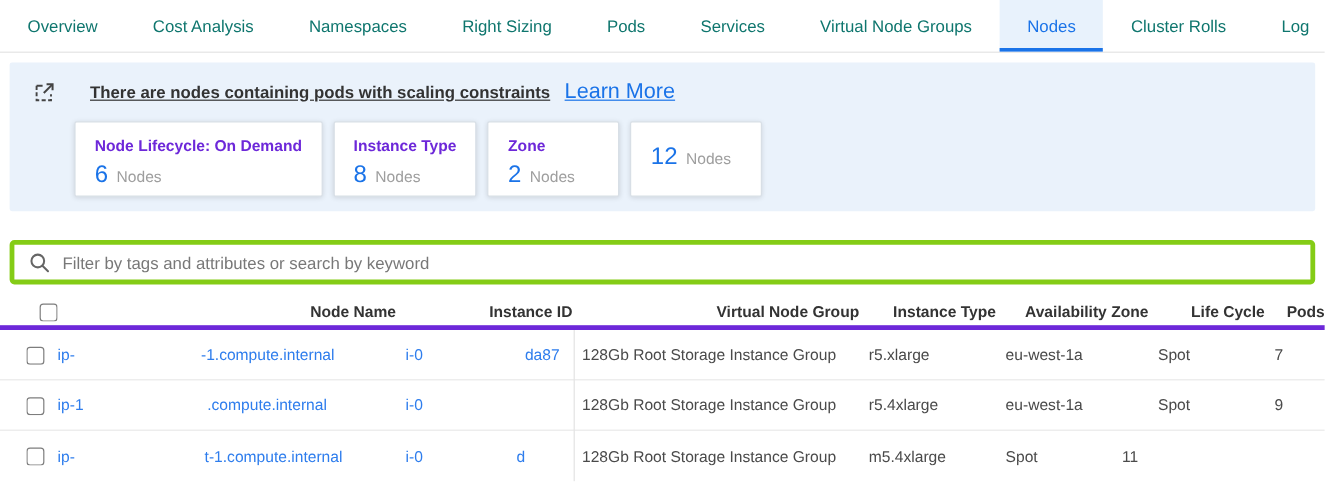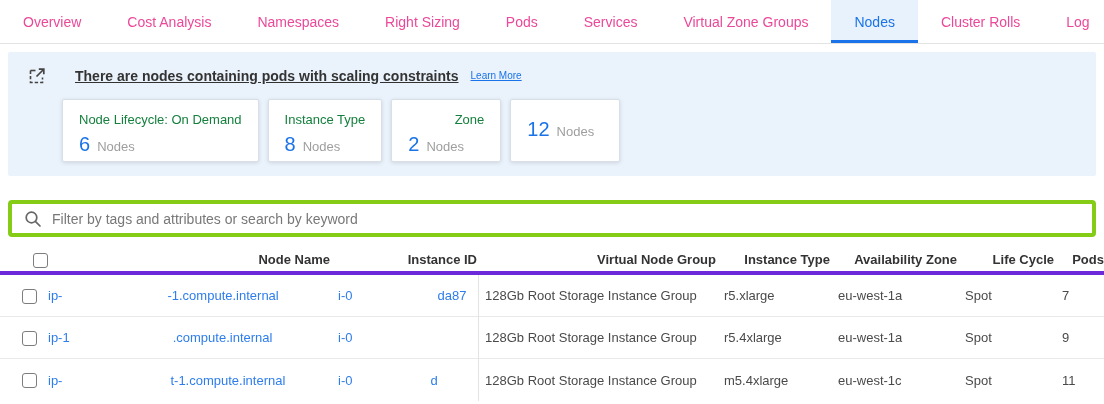--- a/index.html
+++ b/index.html
@@ -10,43 +10,43 @@
     color:#4a4a4a; font-size:13px;
   }
 
   
   .tabbar {
     display:flex; align-items:stretch; height:44px;
     border-bottom:1px solid #e4e4e4; padding-left:0;
   }
   .tab {
     display:flex; align-items:center; padding:0 23px;
-    font-size:14px; color:#ec4899; cursor:pointer; white-space:nowrap;
+    font-size:14px; color:#0f766e; cursor:pointer; white-space:nowrap;
     border-bottom:3px solid transparent; padding-top:3px;
   }
   .tab.active {
     color:#1a73e8; background:#e8f2fc; border-bottom:3px solid #1a73e8;
   }
 
   
   .banner {
     margin:8px 8px 0 8px; background:#eaf2fb; border-radius:2px;
     padding:14px 16px 16px 14px; height:124px;
   }
   .banner-head { display:flex; align-items:center; gap:10px; }
   .b-icon { display:flex; align-items:center; margin-left:6px; }
   .b-msg { font-weight:700; color:#333; font-size:14px; margin-left:18px;text-decoration:underline; }
-  .b-link { color:#1a73e8; font-size:10px; text-decoration:underline; cursor:pointer; margin-left:2px; }
+  .b-link { color:#1a73e8; font-size:18px; text-decoration:underline; cursor:pointer; margin-left:2px; }
   .cards { display:flex; gap:9px; margin-left:40px; margin-top:14px; }
   .card {
     background:#fff; border:1px solid #d8dfe6; border-radius:2px;
     box-shadow:0 1px 4px rgba(0,0,0,.12);
     padding:12px 16px 10px 16px; min-width:110px; height:63px;
   }
-  .card-title { font-weight:400; color:#15803d; font-size:13px; white-space:nowrap;text-align:right; }
+  .card-title { font-weight:700; color:#6d28d9; font-size:13px; white-space:nowrap; }
   .card-count { margin-top:6px; display:flex; align-items:baseline; gap:7px; }
   .card-num { color:#1a73e8; font-size:20px; }
   .card-unit { color:#9e9e9e; font-size:13px; }
 
   
   .searchbar {
     margin:24px 8px 0 8px; height:37px; border:4px solid #84cc16; border-radius:4px;
     display:flex; align-items:center; padding:0 12px; gap:10px; background:#fff;
   }
   .searchbar input {
@@ -86,21 +86,21 @@
 </head>
 <body>
 
 <nav class="tabbar">
   <div class="tab">Overview</div>
   <div class="tab">Cost Analysis</div>
   <div class="tab">Namespaces</div>
   <div class="tab">Right Sizing</div>
   <div class="tab">Pods</div>
   <div class="tab">Services</div>
-  <div class="tab">Virtual Zone Groups</div>
+  <div class="tab">Virtual Node Groups</div>
   <div class="tab active">Nodes</div>
   <div class="tab">Cluster Rolls</div>
   <div class="tab">Log</div>
 </nav>
 
 <section class="banner">
   <div class="banner-head">
     <span class="b-icon">
       <svg width="19" height="19" viewBox="0 0 19 19">
         <path d="M3 5 L3 16 L14 16 M3 11 M14 12" fill="none"></path>
@@ -225,17 +225,16 @@
     </div>
     <div class="cell c-id">
       <a class="bluelink">
           <span>i-0</span>
           <span class="gap g78"></span>
           <span>d</span>
         </a>
     </div>
     <div class="cell c-vng">128Gb Root Storage Instance Group</div>
     <div class="cell c-type">m5.4xlarge</div>
-    <div class="cell c-az">eu-west-1c</div>
     <div class="cell c-lc">Spot</div>
     <div class="cell c-pods">11</div>
   </div>
 </div>
 
 </body></html>

